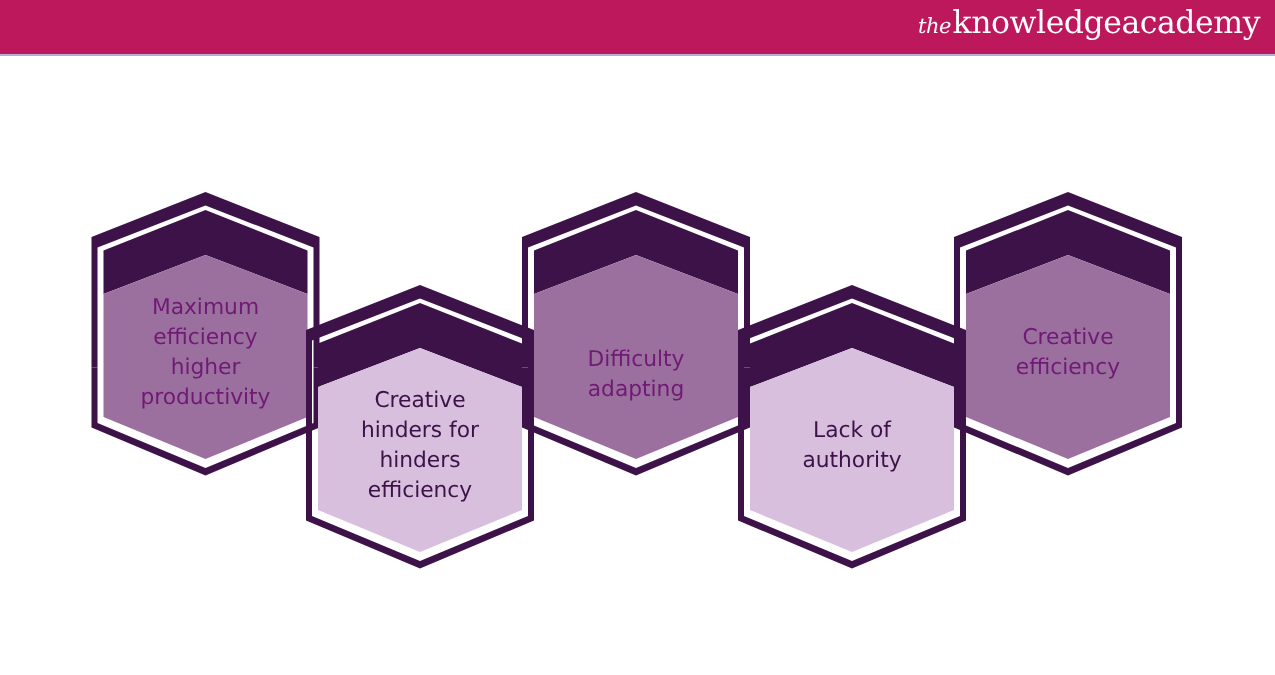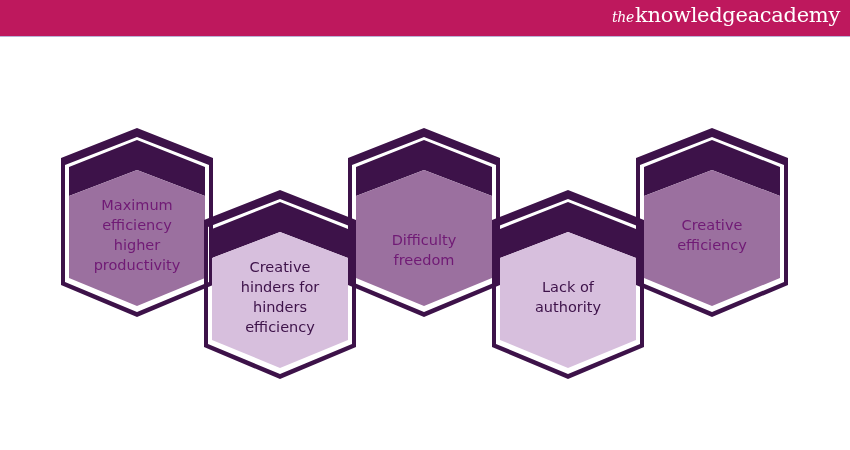--- a/index.html
+++ b/index.html
@@ -81,20 +81,20 @@
   </g>
 </svg>
 
 <div class="label light-text" style="left:77px; top:190px; height:90px;">
   <div><span>Maximum</span><br><span>efficiency</span><br><span>higher</span><br><span>productivity</span></div>
 </div>
 <div class="label dark-text" style="left:220px; top:252px; height:90px;">
   <div><span>Creative</span><br><span>hinders for</span><br><span>hinders</span><br><span>efficiency</span></div>
 </div>
 <div class="label light-text" style="left:364px; top:210px; height:50px;margin-top:15px;">
-  <div><span>Difficulty</span><br><span>freedom</span></div>
+  <div><span>Difficulty</span><br><span>adapting</span></div>
 </div>
 <div class="label dark-text" style="left:508px; top:272px; height:50px;">
   <div><span>Lack of</span><br><span>authority</span></div>
 </div>
 <div class="label light-text" style="left:652px; top:210px; height:50px;">
   <div><span>Creative</span><br><span>efficiency</span></div>
 </div>
 
 </body></html>

